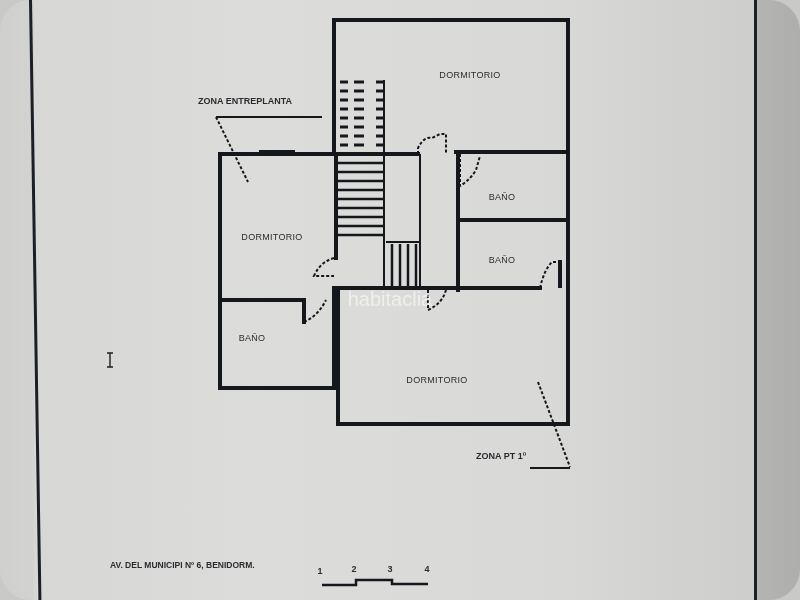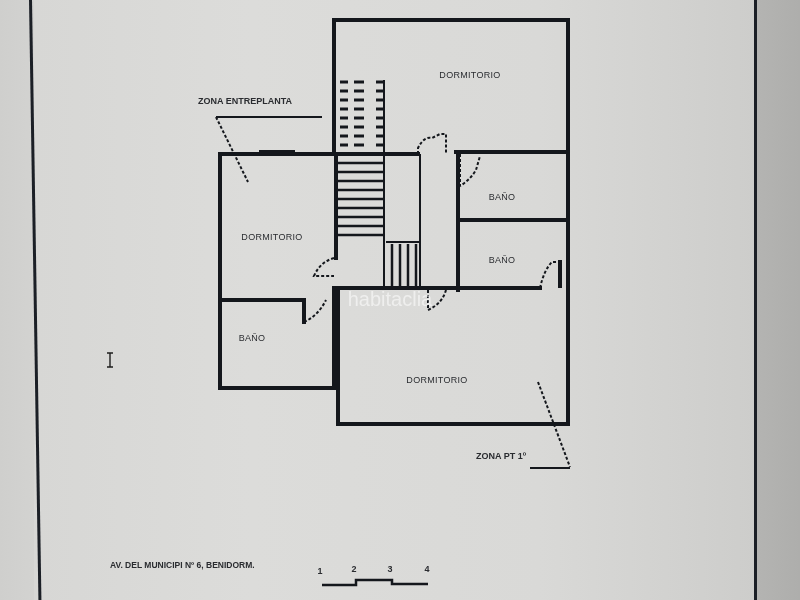--- a/index.html
+++ b/index.html
@@ -9,20 +9,21 @@
       height: 600px;
       overflow: hidden;
       background: #c9c9c7;
       font-family: "Liberation Sans", sans-serif;
     }
     .screen {
       position: relative;
       width: 800px;
       height: 600px;
       background: linear-gradient(90deg, #cfcfcd 0%, #d6d6d4 8%, #d8d8d6 40%, #d2d2d0 75%, #b9b9b7 90%, #aeaeac 100%);
+      border-radius: 31px;
     }
     .page {
       position: absolute;
       left: 34px;
       top: 0;
       width: 722px;
       height: 600px;
       background: linear-gradient(90deg, #d7d7d5 0%, #dcdcda 30%, #d9d9d7 70%, #cdcdcb 100%);
     }
     .page-edge-left {

